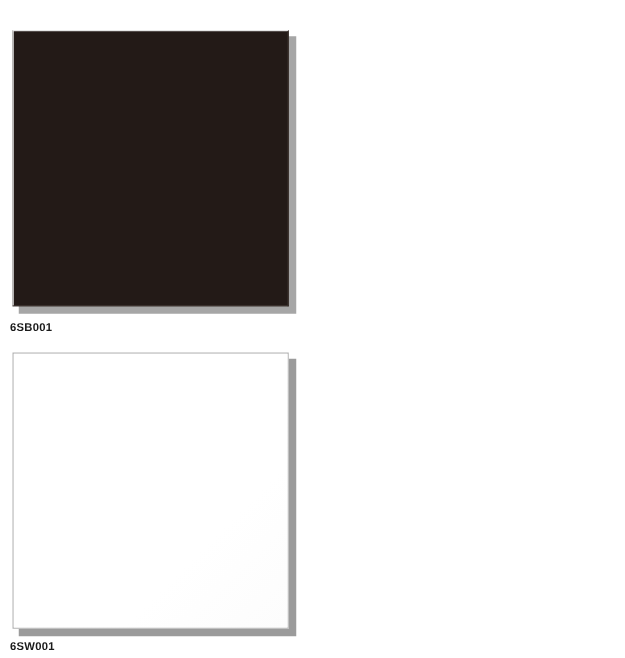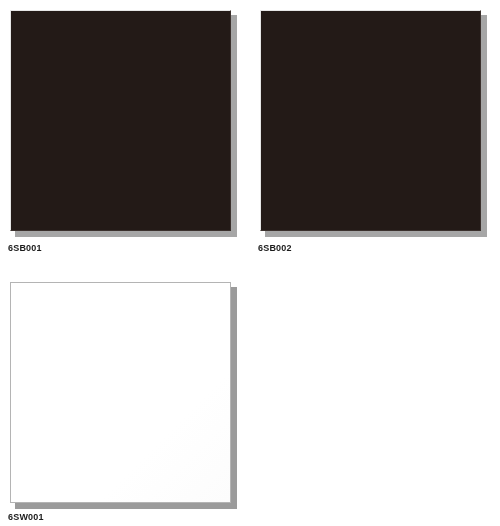--- a/index.html
+++ b/index.html
@@ -21,21 +21,21 @@
     width: 500px;
     height: 526px;
   }
 
   .swatch-cell {
     position: absolute;
     width: 250px;
     height: 263px;
   }
 
-  .cell-r0 { top: 0px; text-align: center; }
+  .cell-r0 { top: 14px; text-align: center; }
   .cell-r1 { top: 272px; }
   .cell-c0 { left: 0px; }
   .cell-c1 { left: 250px; }
 
   
   .tile-wrap {
     position: absolute;
     left: 10px;
     top: 10px;
     width: 227px;
@@ -112,27 +112,20 @@
 <div id="gallery">
 
   <div class="swatch-cell cell-r0 cell-c0">
     <div class="tile-wrap">
       <div class="tile-shadow" style="background: rgb(166, 166, 166);"></div>
       <div class="tile-face dark" style="background: rgb(35, 26, 23); border-right-color: rgb(58, 48, 44); border-bottom-color: rgb(58, 48, 44);"></div>
     </div>
     <div class="swatch-label">6SB001</div>
   </div>
 
-  <div class="swatch-cell cell-r0 cell-c1">
-    <div class="tile-wrap">
-      <div class="tile-shadow" style="background: rgb(166, 166, 166);"></div>
-      <div class="tile-face dark" style="background: rgb(35, 26, 23); border-right-color: rgb(58, 48, 44); border-bottom-color: rgb(58, 48, 44);"></div>
-    </div>
-    <div class="swatch-label">6SB002</div>
-  </div>
 
   <div class="swatch-cell cell-r1 cell-c0">
     <div class="tile-wrap">
       <div class="tile-shadow soft" style="background: rgb(155, 155, 155);"></div>
       <div class="tile-face white" style="background: rgb(255, 255, 255); border-color: rgb(180, 180, 180);"></div>
     </div>
     <div class="swatch-label">6SW001</div>
   </div>
 
 

